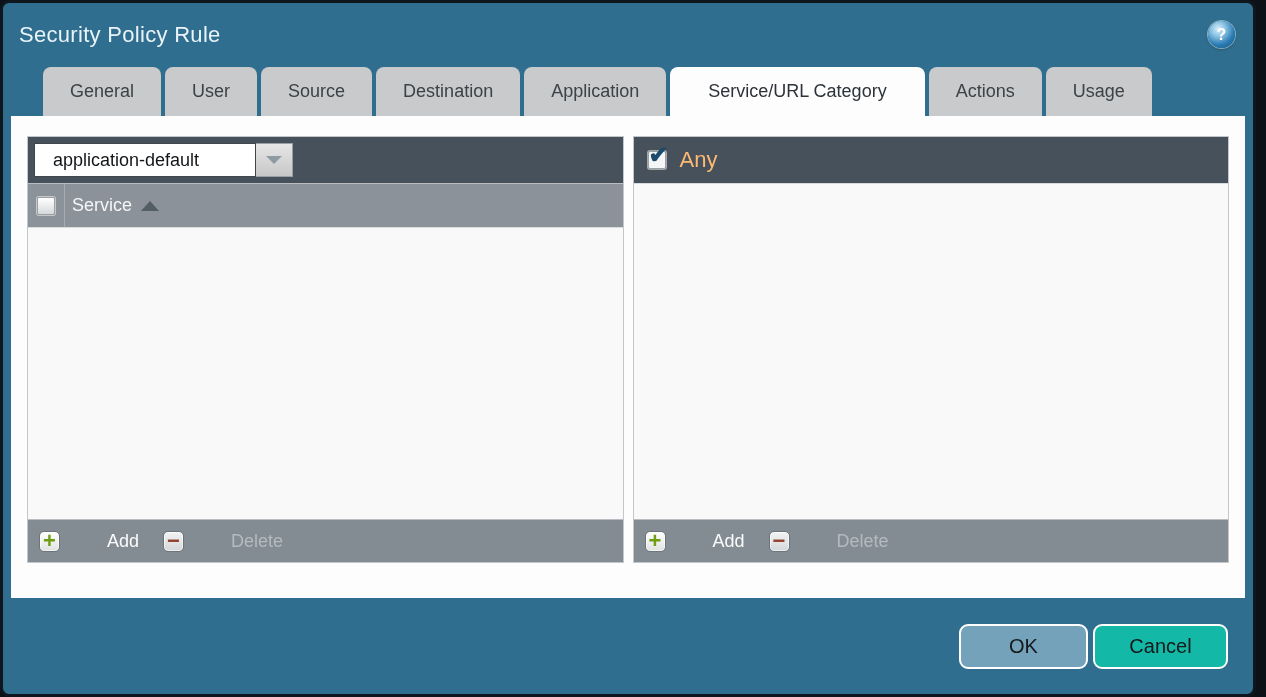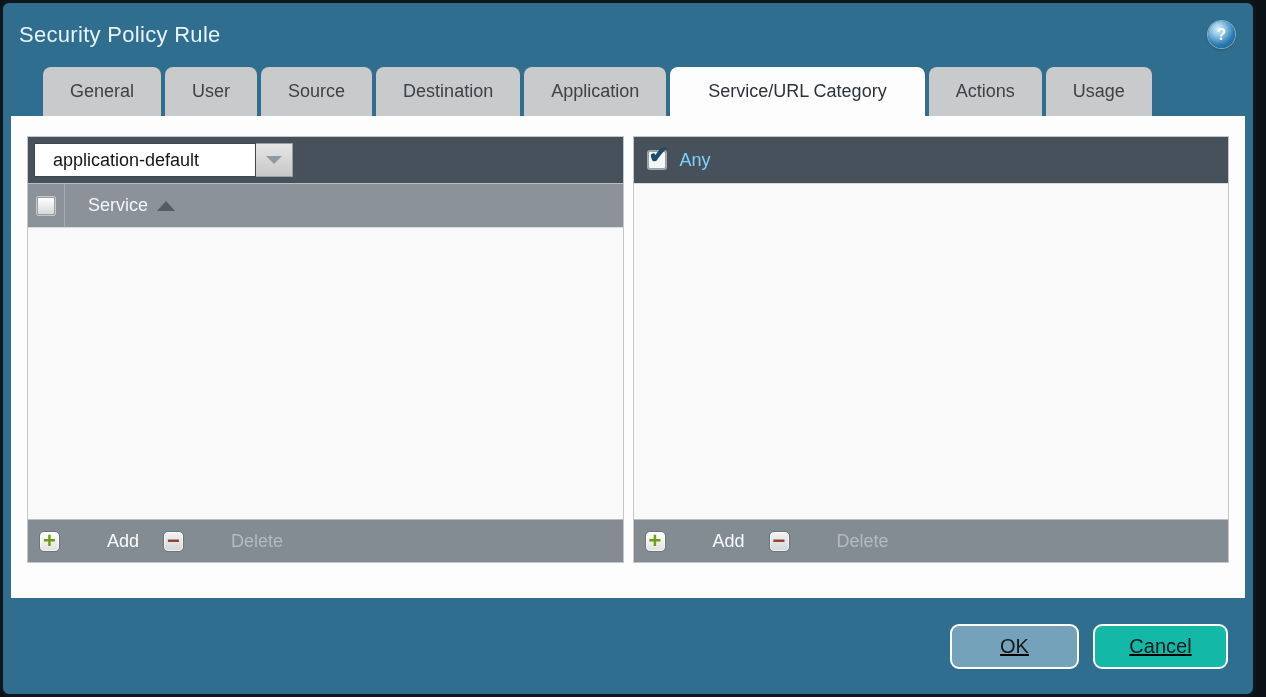--- a/index.html
+++ b/index.html
@@ -96,21 +96,21 @@
     display: flex; align-items: center; justify-content: center;
   }
   .dropdown-arrow {
     width: 0; height: 0;
     border-left: 8px solid transparent; border-right: 8px solid transparent;
     border-top: 8px solid #8e9aa2;
   }
 
   
   .any-row { display: flex; align-items: center; gap: 14px; padding-left: 8px; }
-  .any-label { color: #7dd3fc; font-size: 18px; }
+  .any-label { color: #fdba74; font-size: 22px; }
 
   
   .checkbox {
     width: 18px; height: 18px; flex: none;
     background: linear-gradient(#ffffff, #d6d8da);
     border: 1px solid #9aa0a4; border-radius: 2px;
     box-shadow: 0 0 0 1px rgba(255,255,255,.5);
     cursor: pointer; position: relative;
   }
   .checkbox.checked { background: #f4f6f7; }
@@ -123,21 +123,21 @@
     height: 44px; flex: none;
     background: #8b9299;
     border-top: 1px solid #b9bdc1;
     display: flex; align-items: center;
   }
   .header-checkbox-cell {
     width: 37px; flex: none; display: flex; justify-content: center;
     border-right: 1px solid #a6acb1;
     height: 100%; align-items: center;
   }
-  .header-label { color: #f4f6f7; font-size: 18px; margin-left: 23px; }
+  .header-label { color: #f4f6f7; font-size: 18px; margin-left: 7px; }
   .sort-asc-icon {
     width: 0; height: 0; margin-left: 9px; display: inline-block;
     border-left: 9px solid transparent; border-right: 9px solid transparent;
     border-bottom: 10px solid #525d66;
   }
 
   .panel-body {
     flex: 1;
     background: #f8f9f8;
     border-top: 1px solid #d9dbdc;
@@ -167,21 +167,21 @@
   }
   .minus-icon {
     background: linear-gradient(#f2f3f4, #d4d7d9);
     color: #93402f; font-size: 22px;
   }
 
   
   .bottom-bar {
     flex: 1;
     display: flex; align-items: center; justify-content: flex-end;
-    gap: 14px; padding-right: 25px; text-decoration: underline;
+    gap: 5px; padding-right: 25px;
   }
   .action-button {
     height: 45px; border-radius: 9px;
     border: 2px solid #ffffff;
     font-size: 20px; color: #15191c;
     display: flex; align-items: center; justify-content: center;
     cursor: pointer;
     font-family: "Liberation Sans", sans-serif;
   }
   .ok-button { width: 129px; background: #74a2ba; }

